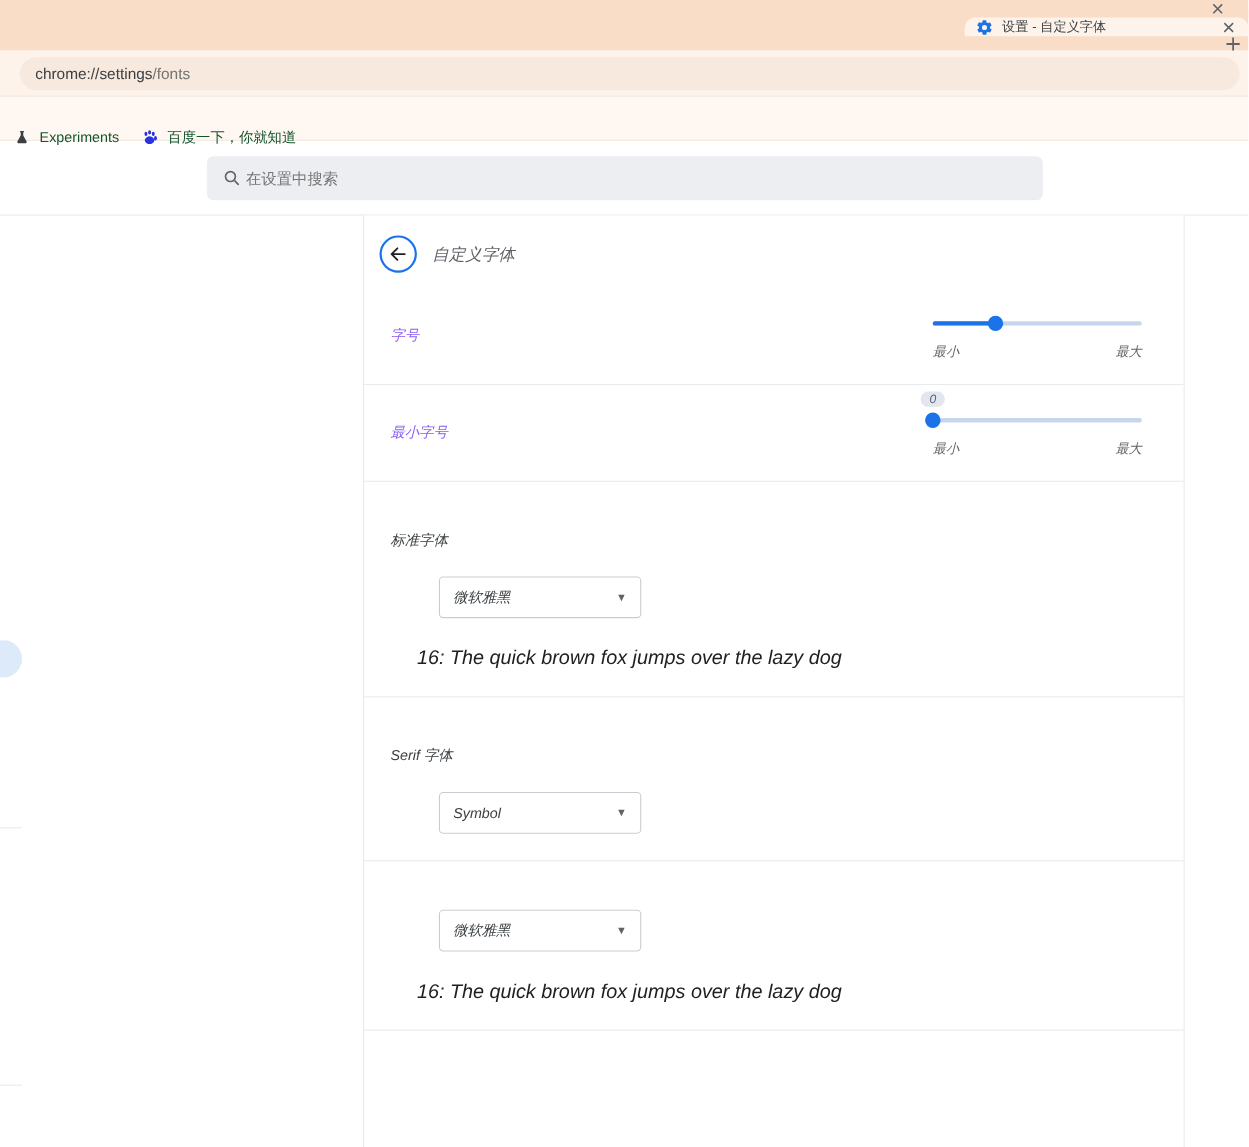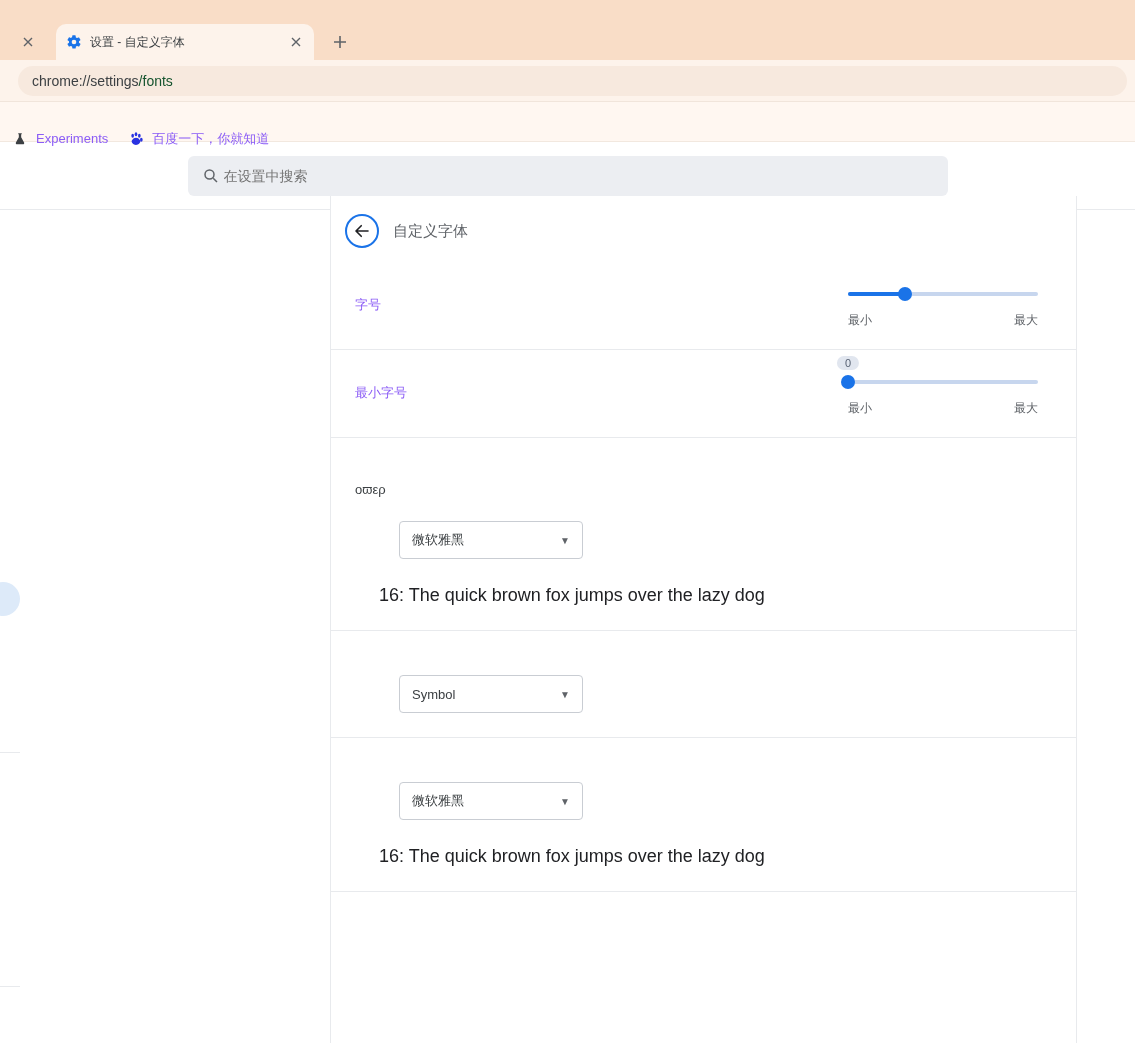--- a/index.html
+++ b/index.html
@@ -6,25 +6,26 @@
   body {
     font-family: "Microsoft YaHei", "Segoe UI", sans-serif;
     background: #fff;
     width: 1135px;
     height: 1043px;
     overflow: hidden;
     position: relative;
   }
   
   .tab-strip {
-    height: 60px;
+    height: 46px;
     background: #f9ddc7;
     display: flex;
     align-items: end;
     padding-left: 0;
+    flex-direction: column;
   }
   .tab-prev {
     width: 56px;
     height: 36px;
     display: flex;
     align-items: center;
     justify-content: center;
     background: #f9ddc7;
     border-radius: 10px 10px 0 0;
   }
@@ -80,34 +81,34 @@
     border-radius: 15px;
     display: flex;
     align-items: center;
     padding: 0 14px;
     margin-left: 10px;
   }
   .addr-text {
     font-size: 14px;
     color: #3c4043;
   }
-  .addr-text .path { color: #14532d; }
+  .addr-text .path { color: #737373; }
   
   .bm-bar {
     height: 40px;
     background: #fff7f1;
     display:flex;
     align-items:center;
     padding: 0 12px;
     gap: 20px;
     border-bottom: 1px solid #f2e8df;
   }
   .bm-item {
     display:flex; align-items:center; gap:8px;
-    font-size: 13px; color:#8b5cf6;
+    font-size: 13px; color:#14532d;
     cursor:pointer;
     margin-top:34px;
   }
   .bm-item .ico { width:16px; height:16px; display:flex;align-items:center;justify-content:center;}
   
   .settings-search {
     height: 68px;
     display:flex;
     align-items:center;
     justify-content:center;
@@ -147,20 +148,21 @@
   .settings-body {
     position: absolute;
     left: 330px;
     top: 196px;
     width: 747px;
     height: 847px;
     border-left: 1px solid #e8eaed;
     border-right: 1px solid #e8eaed;
     background:#fff;
     overflow: hidden;
+    font-style: italic;
   }
   .page-header {
     display:flex; align-items:center;
     padding: 18px 20px 14px 14px;
     gap: 14px;
   }
   .back-btn {
     width: 34px; height:34px;
     border: 2px solid #1a73e8;
     border-radius:50%;
@@ -356,29 +358,30 @@
         <div class="slider-thumb" id="mfs-thumb" style="left: 0%;"></div>
       </div>
       <div class="slider-sub">
         <span>最小</span>
         <span>最大</span>
       </div>
     </div>
   </div>
 
   <div class="font-section">
-    <div class="section-title">οϖερ</div>
+    <div class="section-title">标准字体</div>
     <div class="select">
       <span>微软雅黑</span>
       <span class="arrow">▼</span>
     </div>
     <div class="sample">16: The quick brown fox jumps over the lazy dog</div>
   </div>
 
   <div class="font-section">
+    <div class="section-title">Serif 字体</div>
     <div class="select">
       <span>Symbol</span>
       <span class="arrow">▼</span>
     </div>
   </div>
 
   <div class="font-section">
     <div class="select">
       <span>微软雅黑</span>
       <span class="arrow">▼</span>

